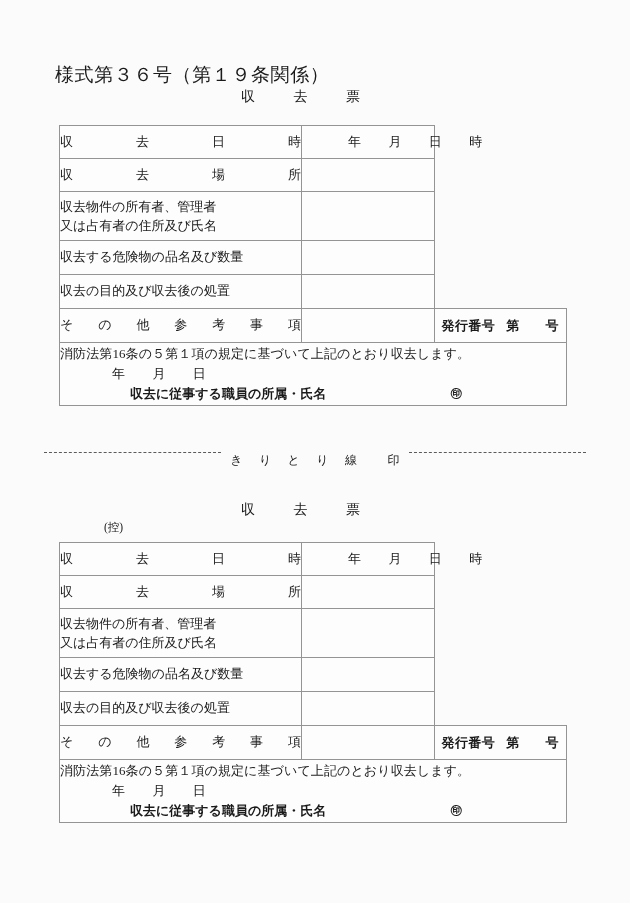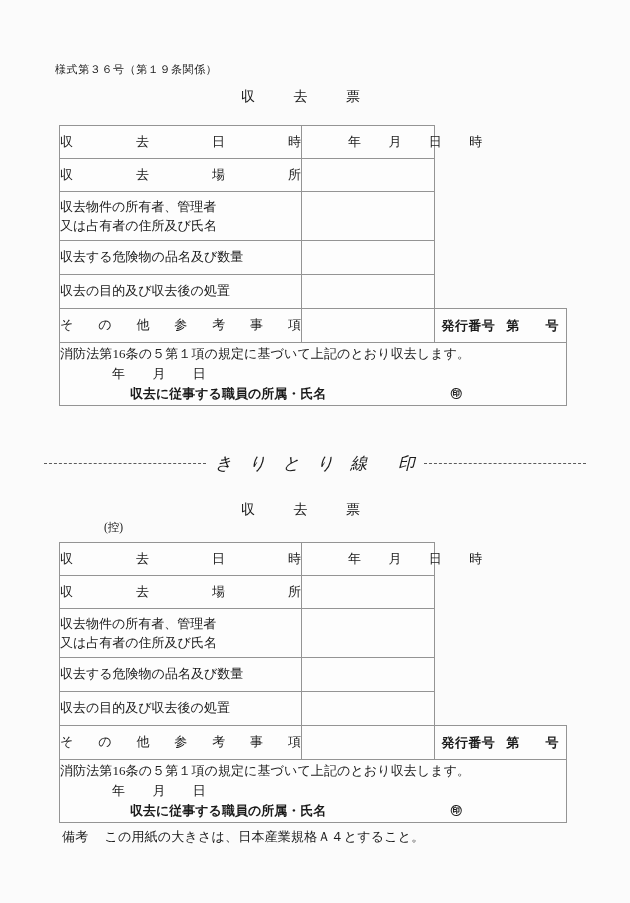--- a/index.html
+++ b/index.html
@@ -21,21 +21,21 @@
   .page {
     position: absolute;
     inset: 0;
   }
 
   
   .form-no {
     position: absolute;
     left: 55px;
     top: 62px;
-    font-size: 11px;
+    font-size: 19px;
     letter-spacing: 0.6px;
     white-space: nowrap;
   }
 
   
   .doc-title {
     position: absolute;
     font-size: 14px;
     letter-spacing: 0.5px;
     white-space: nowrap;
@@ -147,24 +147,23 @@
     font-size: 12px;
   }
 
   
   .cut-line {
     position: absolute;
     left: 44px;
     right: 44px;
     top: 452px;
     display: flex;
-    align-items: center;
-    font-size: 17px;
-    white-space: nowrap;
-    font-style: italic;
+    align-items: flex-start;
+    font-size: 12px;
+    white-space: nowrap;
   }
   .cut-line .dashes {
     flex: 1 1 auto;
     border-top: 1px dashed #5b5b5b;
     height: 0;
   }
   .cut-line .cut-text {
     flex: 0 0 auto;
     padding: 0 9px;
     letter-spacing: 0.4px;
@@ -370,17 +369,14 @@
           </div>
           <div class="stmt-line-3">
             <span>収去に従事する職員の所属・氏名</span>
             <span class="seal">㊞</span>
           </div>
         </td>
       </tr>
     </tbody>
   </table>
 
-  <div class="note">
-    <span>備考</span><span class="note-gap"></span><span>この用紙の大きさは、日本産業規格Ａ４とすること。</span>
-  </div>
 
 </div>
 
 </body></html>

